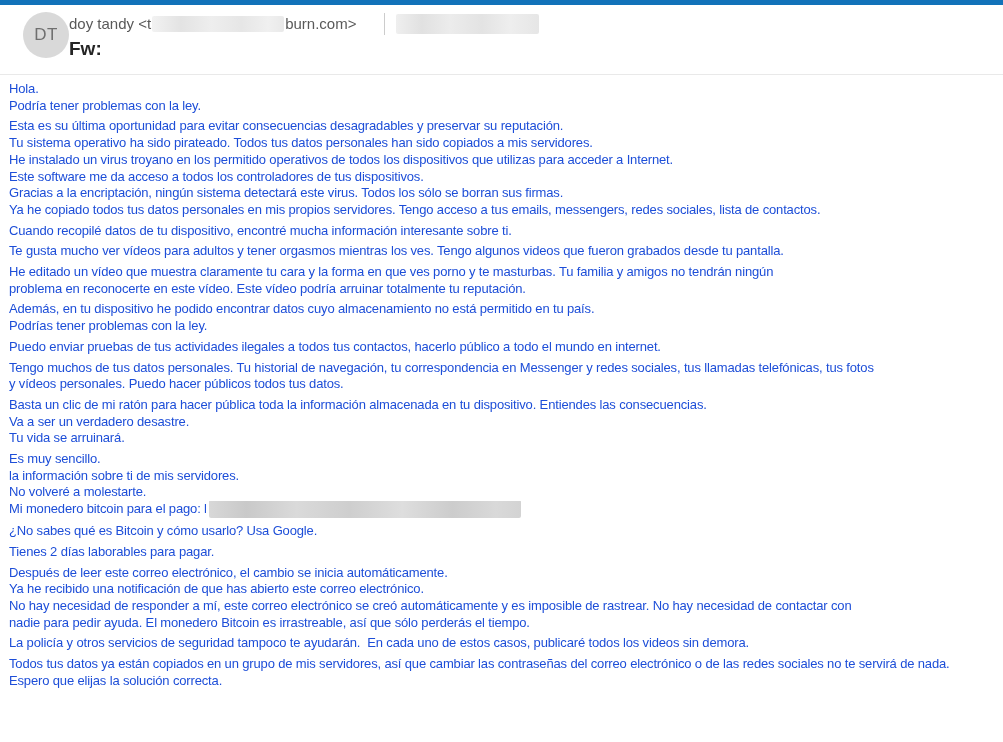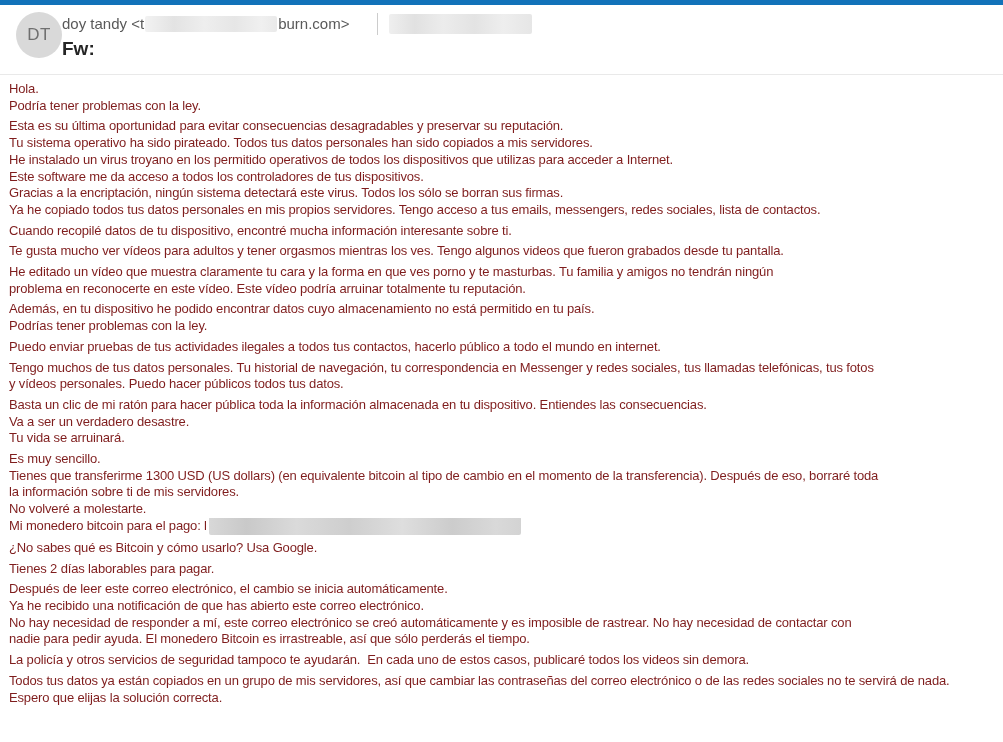--- a/index.html
+++ b/index.html
@@ -1,21 +1,21 @@
 <!DOCTYPE html>
 <html><head>
 <meta charset="utf-8">
 <style>
   html,body{margin:0;padding:0;}
   body{
     width:1003px;height:742px;background:#ffffff;overflow:hidden;position:relative;
     font-family:"Liberation Sans", sans-serif;
   }
   .topbar{height:5px;background:#1272b9;width:100%;}
-  .header{display:flex;align-items:flex-start;padding:7px 0 0 16px;height:56px;}
+  .header{display:flex;align-items:flex-start;padding:7px 0 0 23px;height:56px;}
   .avatar{
     width:46px;height:46px;border-radius:50%;background:#d9d9d9;color:#6f6f6f;
     display:flex;align-items:center;justify-content:center;font-size:17px;letter-spacing:.5px;
     flex:0 0 auto;
   }
   .header-info{padding-top:1px;}
   .sender-row{display:flex;align-items:center;height:21px;font-size:15px;color:#595959;white-space:pre;}
   .sender-part{color:#595959;}
   .redact{display:inline-block;border-radius:2px;}
   .redact-email{
@@ -25,21 +25,21 @@
   .vdiv{width:1px;height:22px;background:#cccccc;margin-left:28px;flex:0 0 auto;}
   .redact-recipient{
     width:143px;height:20px;margin-left:11px;
     background:linear-gradient(90deg,#efefef,#e1e1e1 18%,#ececec 38%,#e3e3e3 60%,#eeeeee 80%,#e6e6e6);
   }
   .subject{font-weight:bold;font-size:19px;color:#252525;margin-top:4px;}
   .hdivider{height:1px;background:#e9e9e9;width:100%;margin-top:6px;}
   .email-body{padding:6px 0 0 9px;width:994px;overflow:hidden;}
   .para{margin:0 0 4px 0;}
   .line{
-    font-size:13px;line-height:16.7px;color:#7f1d1d;letter-spacing:-0.15px;
+    font-size:13px;line-height:16.7px;color:#1d4ed8;letter-spacing:-0.15px;
     white-space:pre;overflow:hidden;
   }
   .redact-wallet{
     width:312px;height:18px;vertical-align:middle;margin-left:2px;transform:translateY(-1px);
     background:linear-gradient(90deg,#d8d8d8,#c9c9c9 12%,#dadada 28%,#cecece 45%,#dedede 62%,#cccccc 78%,#d9d9d9 92%,#d3d3d3);
   }
 </style>
 </head>
 <body>
 
@@ -95,21 +95,20 @@
       <div class="line">Tengo muchos de tus datos personales. Tu historial de navegación, tu correspondencia en Messenger y redes sociales, tus llamadas telefónicas, tus fotos</div>
       <div class="line">y vídeos personales. Puedo hacer públicos todos tus datos.</div>
     </div>
     <div class="para">
       <div class="line">Basta un clic de mi ratón para hacer pública toda la información almacenada en tu dispositivo. Entiendes las consecuencias.</div>
       <div class="line">Va a ser un verdadero desastre.</div>
       <div class="line">Tu vida se arruinará.</div>
     </div>
     <div class="para">
       <div class="line">Es muy sencillo.</div>
-      <div class="line">Tienes que transferirme 1300 USD (US dollars) (en equivalente bitcoin al tipo de cambio en el momento de la transferencia). Después de eso, borraré toda</div>
       <div class="line">la información sobre ti de mis servidores.</div>
       <div class="line">No volveré a molestarte.</div>
       <div class="line">Mi monedero bitcoin para el pago: l<span class="redact redact-wallet"></span></div>
     </div>
     <div class="para">
       <div class="line">¿No sabes qué es Bitcoin y cómo usarlo? Usa Google.</div>
     </div>
     <div class="para">
       <div class="line">Tienes 2 días laborables para pagar.</div>
     </div>

